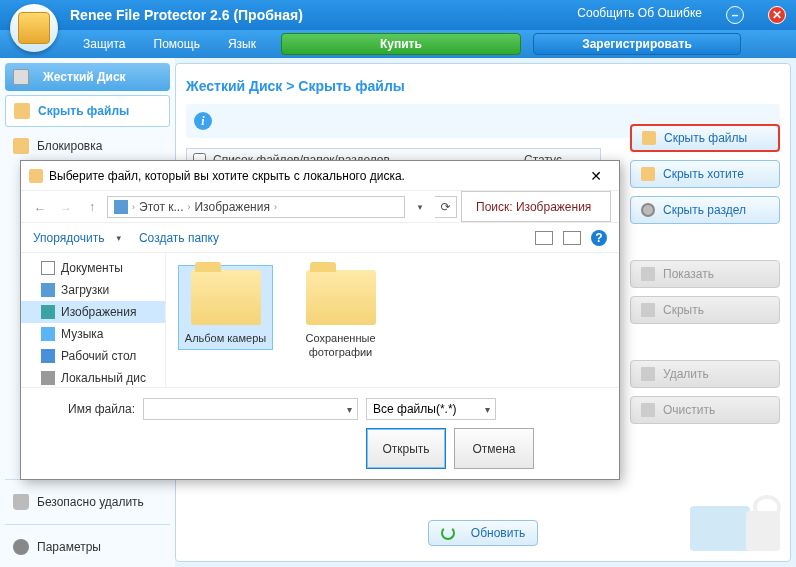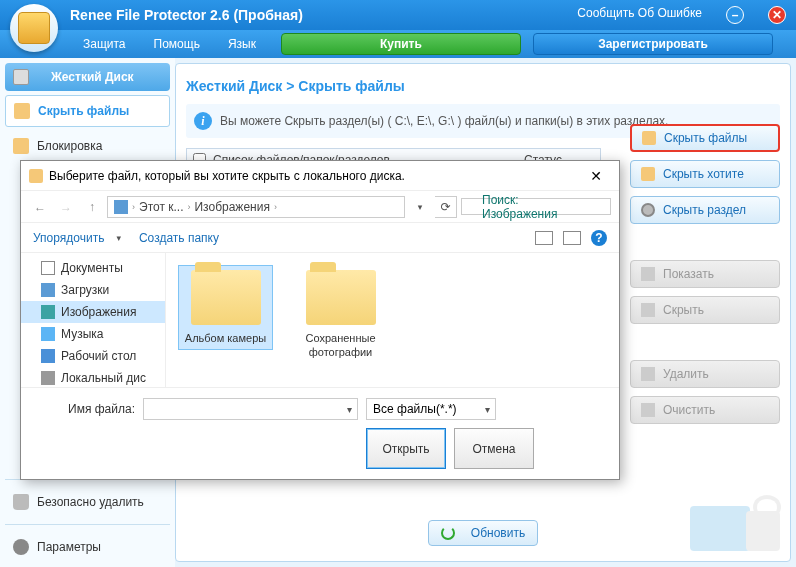--- a/index.html
+++ b/index.html
@@ -10,25 +10,25 @@
 .title-text{margin-left:60px;font-size:14px}
 .titlebar-right{margin-left:auto;display:flex;gap:24px}
 .win-btn{width:18px;height:18px;border-radius:50%;display:flex;align-items:center;justify-content:center;color:#fff;font-weight:bold;cursor:pointer}
 .win-min{background:#2b95e8;border:1px solid #fff}
 .win-close{background:#e83a2b;border:1px solid #fff}
 
 .menubar{height:28px;background:linear-gradient(#3ba3f0,#2688d8);display:flex;align-items:center;padding-left:70px;gap:2px}
 .menu-item{padding:3px 12px;color:#fff;cursor:pointer;border:1px solid transparent;border-radius:3px}
 .big-btn{height:22px;border-radius:4px;display:flex;align-items:center;justify-content:center;color:#fff;font-weight:bold;cursor:pointer;margin-left:10px}
 .btn-buy{width:240px;background:linear-gradient(#5cc85c,#2fa82f);border:1px solid #1f881f}
-.btn-register{width:240px;background:linear-gradient(#3ba3f0,#1a7fd4);border:1px solid #0f6ab8}
+.btn-register{width:208px;background:linear-gradient(#3ba3f0,#1a7fd4);border:1px solid #0f6ab8}
 
 .main{display:flex;height:509px}
 .sidebar{width:175px;background:#f5fbff;padding:5px;display:flex;flex-direction:column;gap:4px}
-.sb-header{background:linear-gradient(#7ec4f5,#4ea8e8);color:#fff;font-weight:bold;padding:6px 8px;border-radius:4px;display:flex;align-items:center;gap:22px}
+.sb-header{background:linear-gradient(#7ec4f5,#4ea8e8);color:#fff;font-weight:bold;padding:6px 8px;border-radius:4px;display:flex;align-items:center;gap:14px}
 .sb-item{padding:7px 8px;display:flex;align-items:center;gap:8px;border-radius:3px;cursor:pointer;color:#333}
 .sb-item.active{background:#fff;border:1px solid #a8d4f0;color:#2b95e8;font-weight:bold}
 .sb-icon{width:16px;height:16px;background:#f5c878;border-radius:2px;flex-shrink:0}
 .sb-icon.disk{background:#ddd;border:1px solid #999}
 .sb-icon.lock{background:#f5c878}
 .sb-icon.trash{background:#bbb;border-radius:2px 2px 4px 4px}
 .sb-icon.gear{background:#888;border-radius:50%}
 .sb-spacer{flex:1}
 .sb-divider{height:1px;background:#c8e0f0;margin:3px 0}
 
@@ -61,21 +61,21 @@
 .dialog{position:absolute;left:20px;top:160px;width:600px;height:320px;background:#fff;border:1px solid #888;box-shadow:3px 3px 12px rgba(0,0,0,.3);z-index:20;display:flex;flex-direction:column}
 .dlg-title{height:30px;display:flex;align-items:center;padding:0 8px;gap:6px;border-bottom:1px solid #eee}
 .dlg-title .lck-ico{width:14px;height:14px;background:#f5c878;border-radius:2px}
 .dlg-close{margin-left:auto;width:30px;text-align:center;cursor:pointer;font-size:14px}
 .dlg-nav{height:32px;display:flex;align-items:center;padding:0 8px;gap:4px;border-bottom:1px solid #eee}
 .nav-arrow{width:22px;height:22px;display:flex;align-items:center;justify-content:center;color:#888;cursor:pointer}
 .nav-path{flex:1;height:22px;border:1px solid #ccc;display:flex;align-items:center;padding:0 6px;gap:4px;color:#444}
 .nav-path .seg{cursor:pointer}
 .nav-path .chev{color:#888;font-size:9px}
 .nav-refresh{width:22px;height:22px;border:1px solid #ccc;border-left:none;display:flex;align-items:center;justify-content:center;cursor:pointer;color:#555}
-.nav-search{width:150px;height:17px;border:1px solid #ccc;padding:0 20px;color:#0f766e;display:flex;align-items:center}
+.nav-search{width:150px;height:31px;border:1px solid #ccc;padding:0 14px;color:#7f1d1d;display:flex;align-items:center}
 .dlg-toolbar{height:30px;display:flex;align-items:center;padding:0 12px;gap:18px;border-bottom:1px solid #eee;color:#1a6fb8}
 .tb-item{cursor:pointer;display:flex;align-items:center;gap:12px}
 .tb-right{margin-left:auto;display:flex;gap:10px;align-items:center}
 .tb-icon{width:18px;height:14px;border:1px solid #888;cursor:pointer}
 .tb-help{width:16px;height:16px;border-radius:50%;background:#1a7fd4;color:#fff;display:flex;align-items:center;justify-content:center;font-weight:bold;cursor:pointer}
 
 .dlg-body{flex:1;display:flex;overflow:hidden}
 .dlg-tree{width:145px;border-right:1px solid #eee;padding:4px 0;overflow:hidden}
 .tree-item{padding:4px 8px 4px 20px;display:flex;align-items:center;gap:6px;cursor:pointer;color:#333;white-space:nowrap}
 .tree-item.sel{background:#cde8ff}
@@ -153,21 +153,20 @@
     <div class="sb-item">
       <div class="sb-icon gear"></div>
       <span>Параметры</span>
     </div>
   </div>
 
   <div class="content">
     <div class="breadcrumb">Жесткий Диск &gt; Скрыть файлы</div>
     <div class="info-row">
       <div class="info-icon">i</div>
-      <span>Вы можете Скрыть раздел(ы) ( C:\, E:\, G:\ ) файл(ы) и папки(ы) в этих разделах.</span>
     </div>
     <div class="table-head" style="width:415px">
       <div class="th-chk"><input type="checkbox" style=""></div>
       <div class="th-name">Список файлов/папок/разделов</div>
       <div class="th-status">Статус</div>
     </div>
 
     <div class="action-panel">
       <div class="act-btn highlight">
           <div class="act-icon act-folder"></div>

